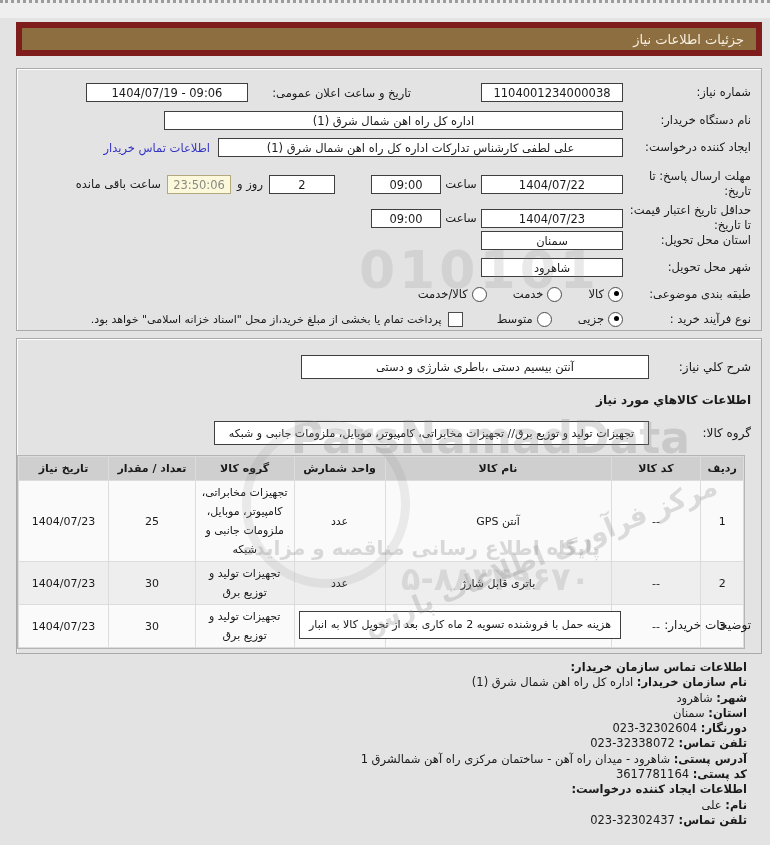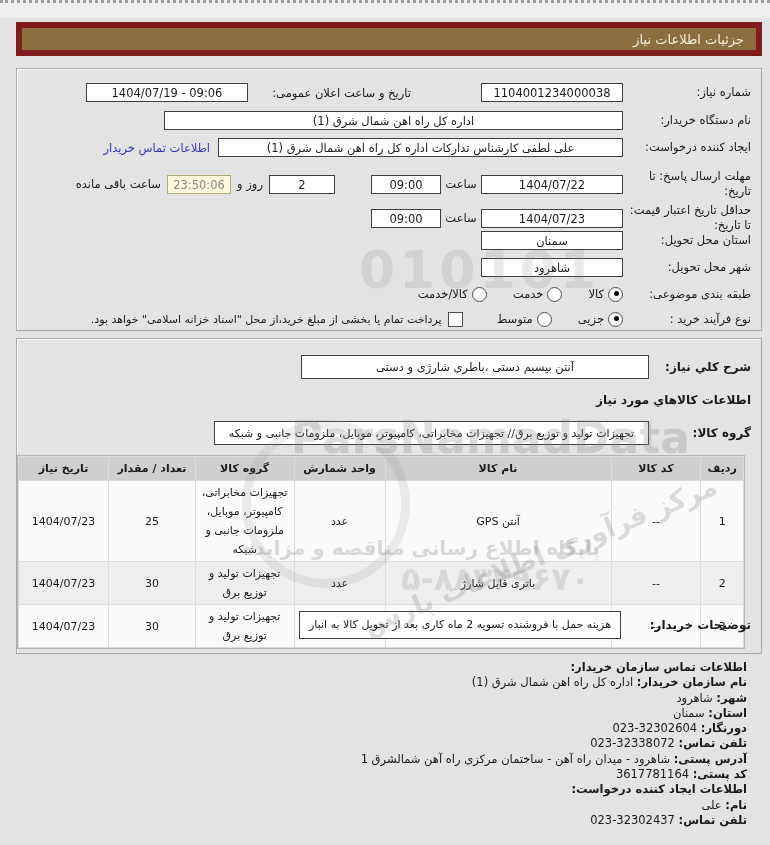--- a/index.html
+++ b/index.html
@@ -14,21 +14,21 @@
     position:absolute;top:22px;right:8px;width:746px;height:34px;box-sizing:border-box;
     background:#8D6E41;border:6px solid #7f1d1d;color:#F6EFDF;
     display:flex;align-items:center;padding:0 12px;font-size:13px;
   }
   .box{position:absolute;right:8px;width:746px;box-sizing:border-box;background:#E3E3E3;border:1px solid #A9A9A9;box-shadow:1px 1px 0 #fdfdfd inset;}
   #box1{top:68px;height:263px;}
   #box2{top:338px;height:316px;}
   .frow{position:absolute;right:0;display:flex;align-items:center;padding:0 10px;width:726px;}
   .flabel{width:128px;flex:none;font-size:11.5px;line-height:15px;}
   .flabel2{width:157px;flex:none;font-size:11.5px;}
-  .blabel{font-weight:bold;font-size:12px;flex:none;}
+  .blabel{font-weight:normal;font-size:12px;flex:none;}
   .inp{
     background:#fff;border:1px solid #3f3f3f;height:19px;line-height:18px;box-sizing:border-box;
     text-align:center;overflow:hidden;white-space:nowrap;font-size:11.5px;flex:none;
   }
   .ltr{direction:ltr;}
   .gap{flex:none;}
   .small{font-size:11.5px;}
   .link{color:#3434C3;font-size:11.5px;flex:none;margin-right:8px;cursor:pointer;}
   .yellow{background:#FBF8DC;border:1px solid #B2AA7E;color:#8a8a80;}
   .radio{width:13px;height:13px;border:1px solid #4c4c4c;border-radius:50%;background:#fff;flex:none;position:relative;display:inline-block;}

